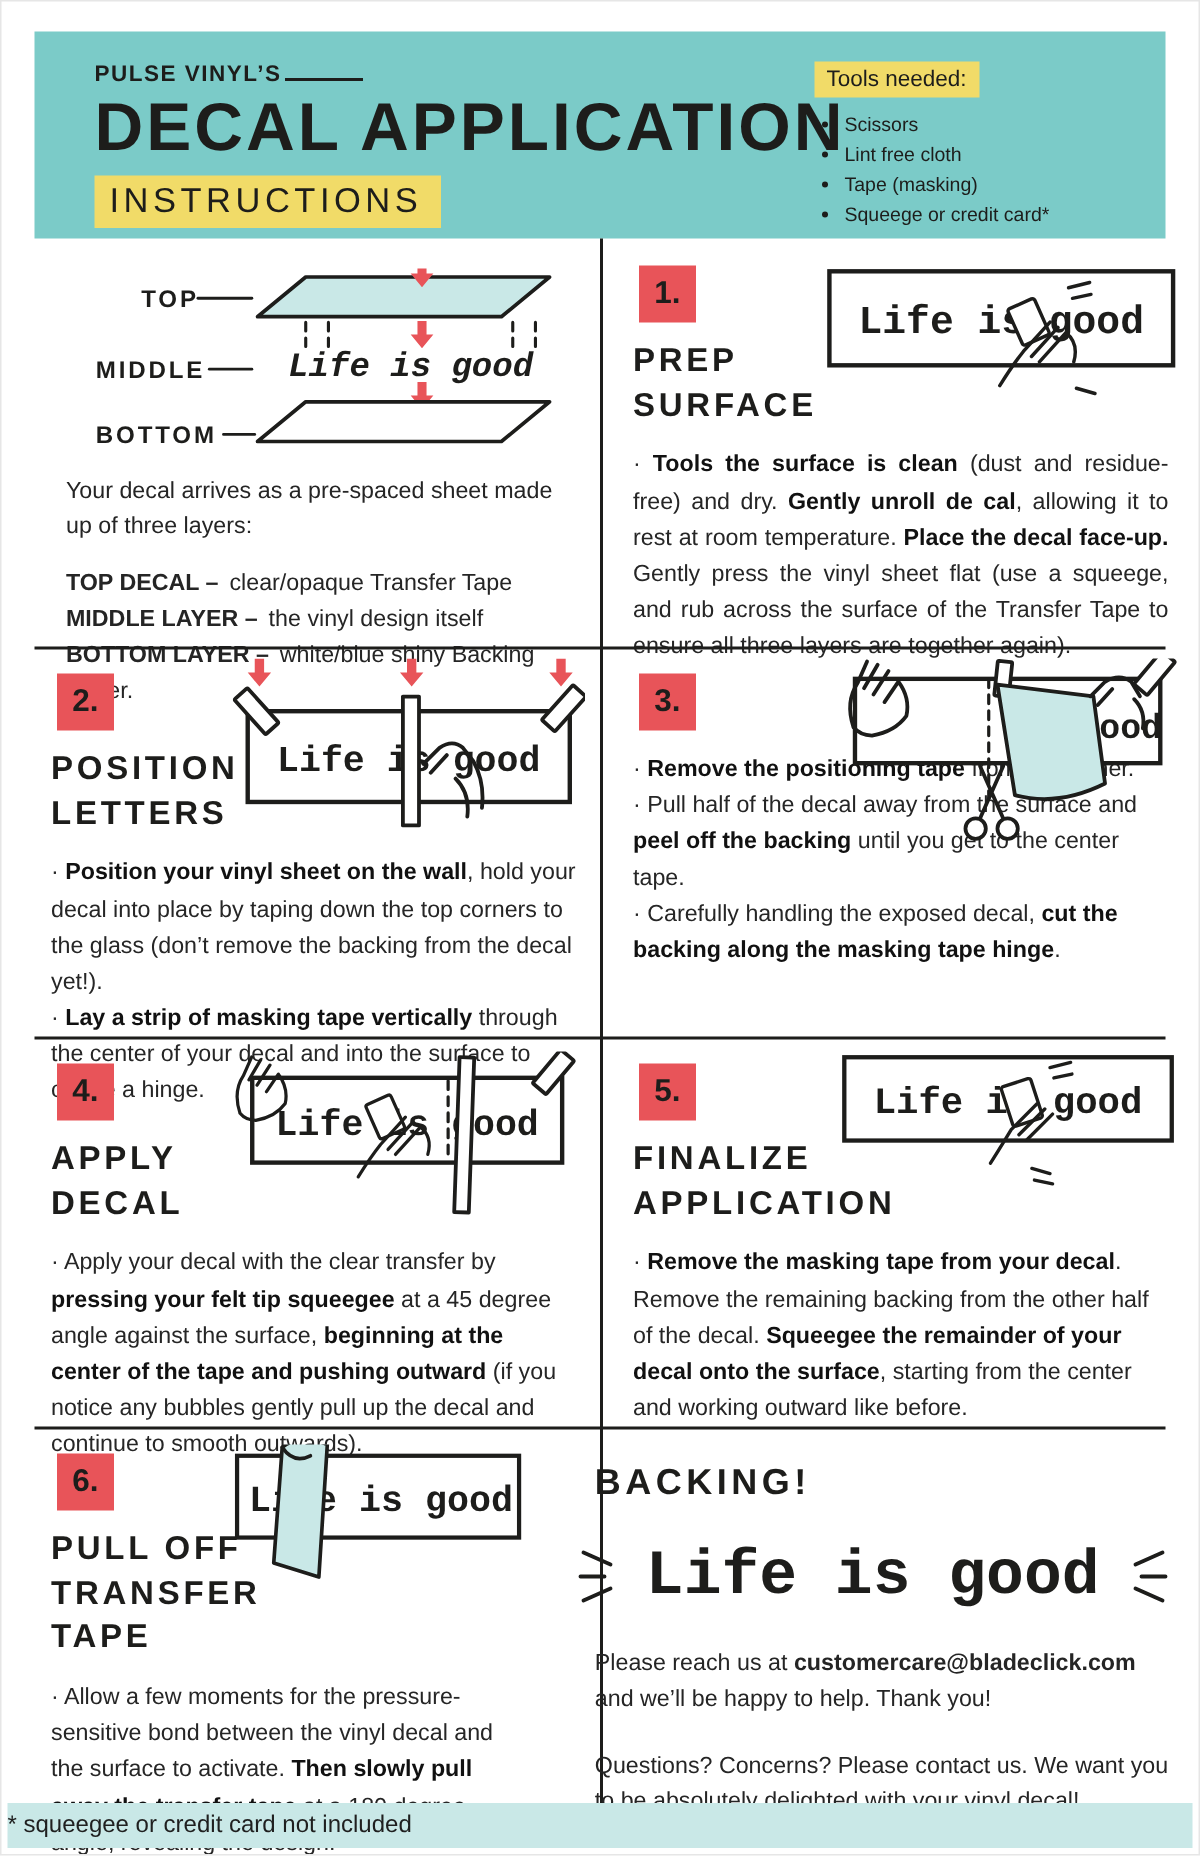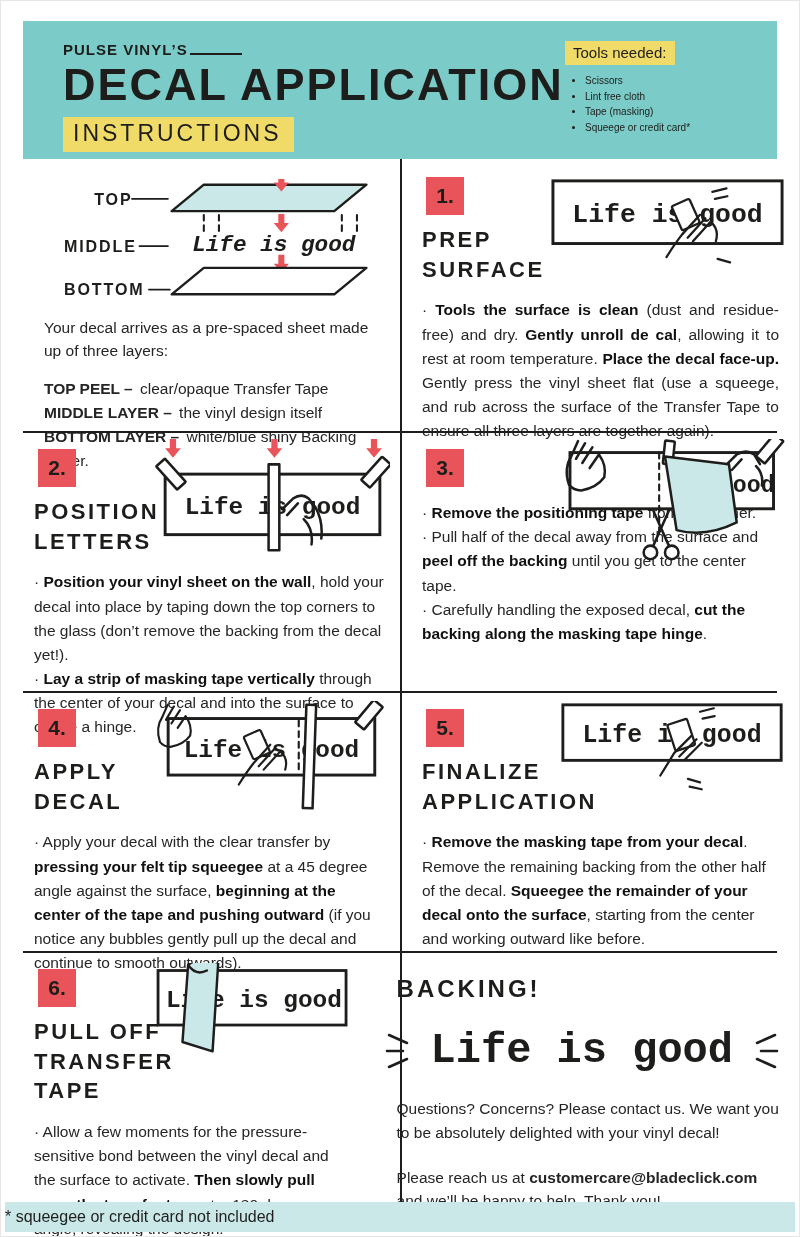--- a/index.html
+++ b/index.html
@@ -16,24 +16,24 @@
   
   .header{
     margin:20px 22px 0 22px; height:138px; background:var(--c-teal);
     position:relative; padding:20px 26px 0 40px;
   }
   .brand{font-size:15px; font-weight:bold; letter-spacing:1px; color:var(--c-ink);}
   .brand-line{display:inline-block; width:52px; border-bottom:2px solid var(--c-ink); margin-left:2px;}
   .title{font-size:45px; font-weight:bold; letter-spacing:2px; color:var(--c-ink); line-height:1.02; margin-top:4px;}
   .subtitle{display:inline-block; background:var(--c-yellow); color:var(--c-ink);
     font-size:23px; letter-spacing:3px; padding:3px 12px 5px 10px; margin-top:9px;}
-  .tools{position:absolute; top:20px; right:12px; width:200px;}
+  .tools{position:absolute; top:20px; right:34px; width:200px;}
   .tools-title{display:inline-block; background:var(--c-yellow); font-size:15px; padding:3px 9px 4px 8px; color:var(--c-ink);}
   .tools ul{margin:8px 0 0 20px;}
-  .tools li{font-size:10px; line-height:1.55; color:var(--c-ink);}
+  .tools li{font-size:13px; line-height:1.55; color:var(--c-ink);}
   
   .grid{position:relative; margin:0;}
   .vline{position:absolute; left:399px; top:0; bottom:0; width:2px; background:var(--c-ink);}
   .row{display:flex; position:relative;}
   .row.hline::before{content:""; position:absolute; left:22px; right:22px; top:0; height:2px; background:var(--c-ink);}
   .r1{height:272px;} .r2{height:260px;} .r3{height:260px;} .r4{height:252px;}
   .cell{position:relative;}
   .cell-l{width:399px; padding:16px 16px 8px 33px;}
   .cell-r{flex:1; padding:16px 20px 8px 22px;}
   .illus{position:absolute;}
@@ -107,21 +107,21 @@
         <path class="lineart thin" d="M82,71 L112,71"></path>
         <g class="fill-red" transform="translate(232,80) scale(0.8)">
             <path d="M-4,0 h8 v12 h6 l-10,12 -10,-12 h6 z"></path>
           </g>
         <path class="white-shape" d="M150,94 L322,94 L288,122 L116,122 Z"></path>
         <text class="svg-label" x="2" y="123">BOTTOM</text>
         <path class="lineart thin" d="M92,117 L114,117"></path>
       </svg>
       <p class="lead">Your decal arrives as a pre-spaced sheet made up of three layers:</p>
       <div class="layers">
-        <div><b>TOP PEEL –</b><span> clear/opaque Transfer Tape</span></div>
+        <div><b>TOP DECAL –</b><span> clear/opaque Transfer Tape</span></div>
         <div><b>MIDDLE LAYER –</b><span> the vinyl design itself</span></div>
         <div><b>BOTTOM LAYER –</b><span> white/blue shiny Backing Paper.</span></div>
       </div>
     </div>
 
     <div class="cell cell-r">
       <svg class="illus" style="top:14px; right:14px;" width="235" height="98" viewBox="0 0 240 100">
         <rect class="sign" x="3" y="8" width="234" height="64"></rect>
         <text class="decal-svg" x="120" y="50" font-size="27" text-anchor="middle">Life is good</text>
         <g transform="translate(146,48) scale(0.9)">
@@ -253,21 +253,21 @@
       <h3 class="perfect-h">BACKING!</h3>
       <div class="decal-row">
         <svg width="26" height="40" viewBox="0 0 26 40">
           <path class="lineart" d="M4,4 L22,12 M2,20 L18,20 M4,36 L22,28"></path>
         </svg>
         <span class="decal-big">Life is good</span>
         <svg width="26" height="40" viewBox="0 0 26 40">
           <path class="lineart" d="M22,4 L4,12 M24,20 L8,20 M22,36 L4,28"></path>
         </svg>
       </div>
+      <p class="p-body">Please reach us at <b>customercare@bladeclick.com</b> and we’ll be happy to help. Thank you!</p>
       <p class="p-body">Questions? Concerns? Please contact us. We want you to be absolutely delighted with your vinyl decal!</p>
-      <p class="p-body">Please reach us at <b>customercare@bladeclick.com</b> and we’ll be happy to help. Thank you!</p>
     </div>
   </div>
 </div>
 
 <div class="footer">
   <span>* squeegee or credit card not included</span>
 </div>
 
 </body></html>

